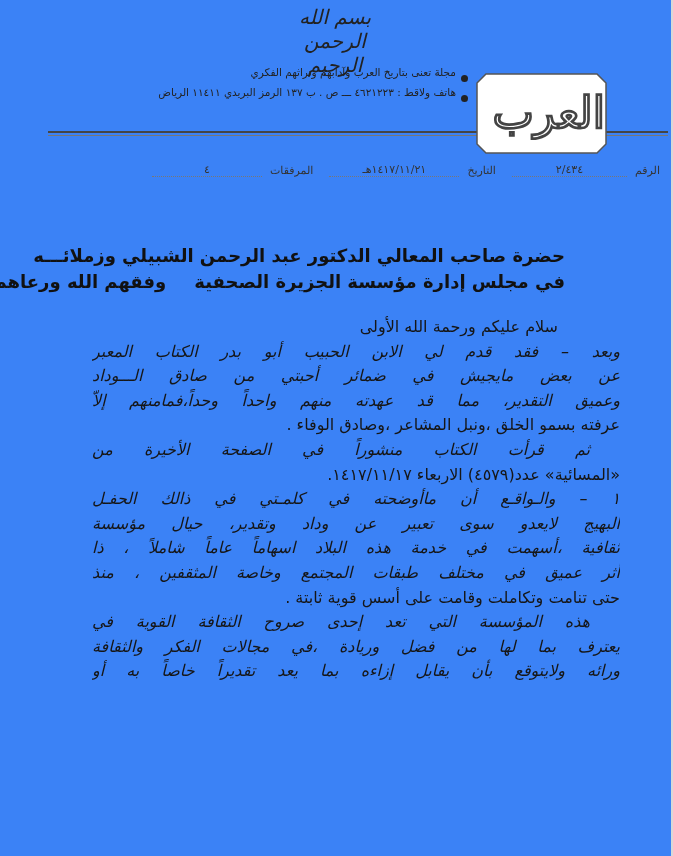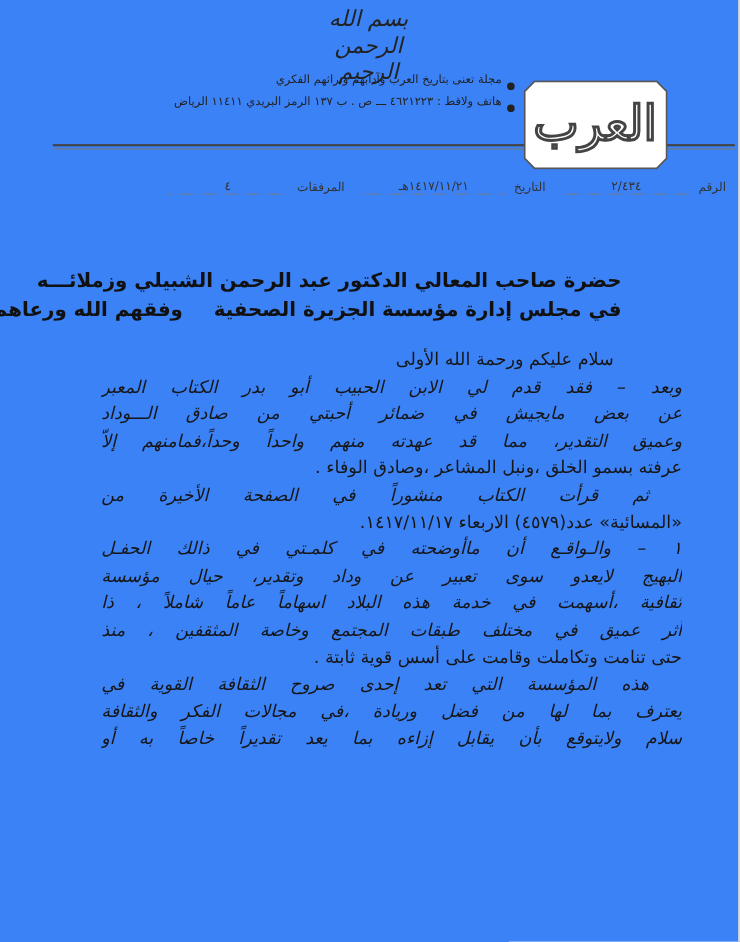--- a/index.html
+++ b/index.html
@@ -20,21 +20,21 @@
       position:absolute; left:60px; top:62px; width:408px; direction:rtl;
       font-family:"DejaVu Sans", sans-serif; font-size:10.5px; color:#222;
     }
     .info-line { height:20px; line-height:20px; white-space:nowrap; overflow:hidden; display:flex; align-items:flex-end; }
     .bullet { display:inline-block; width:7px; height:7px; border-radius:50%; background:#222; margin-left:5px; flex:none; }
     .logo-frame-border {
       position:absolute; left:476px; top:73px; width:131px; height:81px;
     }
     .logo-text {
       position:absolute; left:477px; top:80px; width:128px; height:70px;
-      font-family:"DejaVu Serif", serif; font-size:44px; text-align:center; line-height:66px;
+      font-family:"DejaVu Serif", serif; font-size:44px; line-height:66px;
       color:#fff; -webkit-text-stroke:1.3px #444; font-weight:bold; direction:rtl;
     }
     .rule-left1 { position:absolute; left:48px; top:131px; width:430px; height:1.5px; background:#444; }
     .rule-left2 { position:absolute; left:48px; top:135px; width:430px; height:1px; background:#777; }
     .rule-right1 { position:absolute; left:605px; top:131px; width:63px; height:1.5px; background:#444; }
     .rule-right2 { position:absolute; left:605px; top:135px; width:63px; height:1px; background:#777; }
 
     
     .ref-line {
       position:absolute; left:50px; top:157px; width:610px; height:20px;
@@ -120,15 +120,15 @@
     <div class="bline">عرفته بسمو الخلق ،ونبل المشاعر ،وصادق الوفاء .</div>
     <div class="bline indent-small just">ثم قرأت الكتاب منشوراً في الصفحة الأخيرة من</div>
     <div class="bline">«المسائية» عدد(٤٥٧٩) الاربعاء ١٤١٧/١١/١٧.</div>
     <div class="bline just">١ – والـواقـع أن ماأوضحته في كلمـتي في ذالك الحفـل</div>
     <div class="bline just">البهيج لايعدو سوى تعبير عن وداد وتقدير، حيال مؤسسة</div>
     <div class="bline just">ثقافية ،أسهمت في خدمة هذه البلاد اسهاماً عاماً شاملاً ، ذا</div>
     <div class="bline just">أثر عميق في مختلف طبقات المجتمع وخاصة المثقفين ، منذ</div>
     <div class="bline">حتى تنامت وتكاملت وقامت على أسس قوية ثابتة .</div>
     <div class="bline indent-small just">هذه المؤسسة التي تعد إحدى صروح الثقافة القوية في</div>
     <div class="bline just">يعترف بما لها من فضل وريادة ،في مجالات الفكر والثقافة</div>
-    <div class="bline just">سلام ولايتوقع بأن يقابل إزاءه بما يعد تقديراً خاصاً به أو</div>
+    <div class="bline just">ورائه ولايتوقع بأن يقابل إزاءه بما يعد تقديراً خاصاً به أو</div>
   </div>
 </div>
 
 </body></html>

